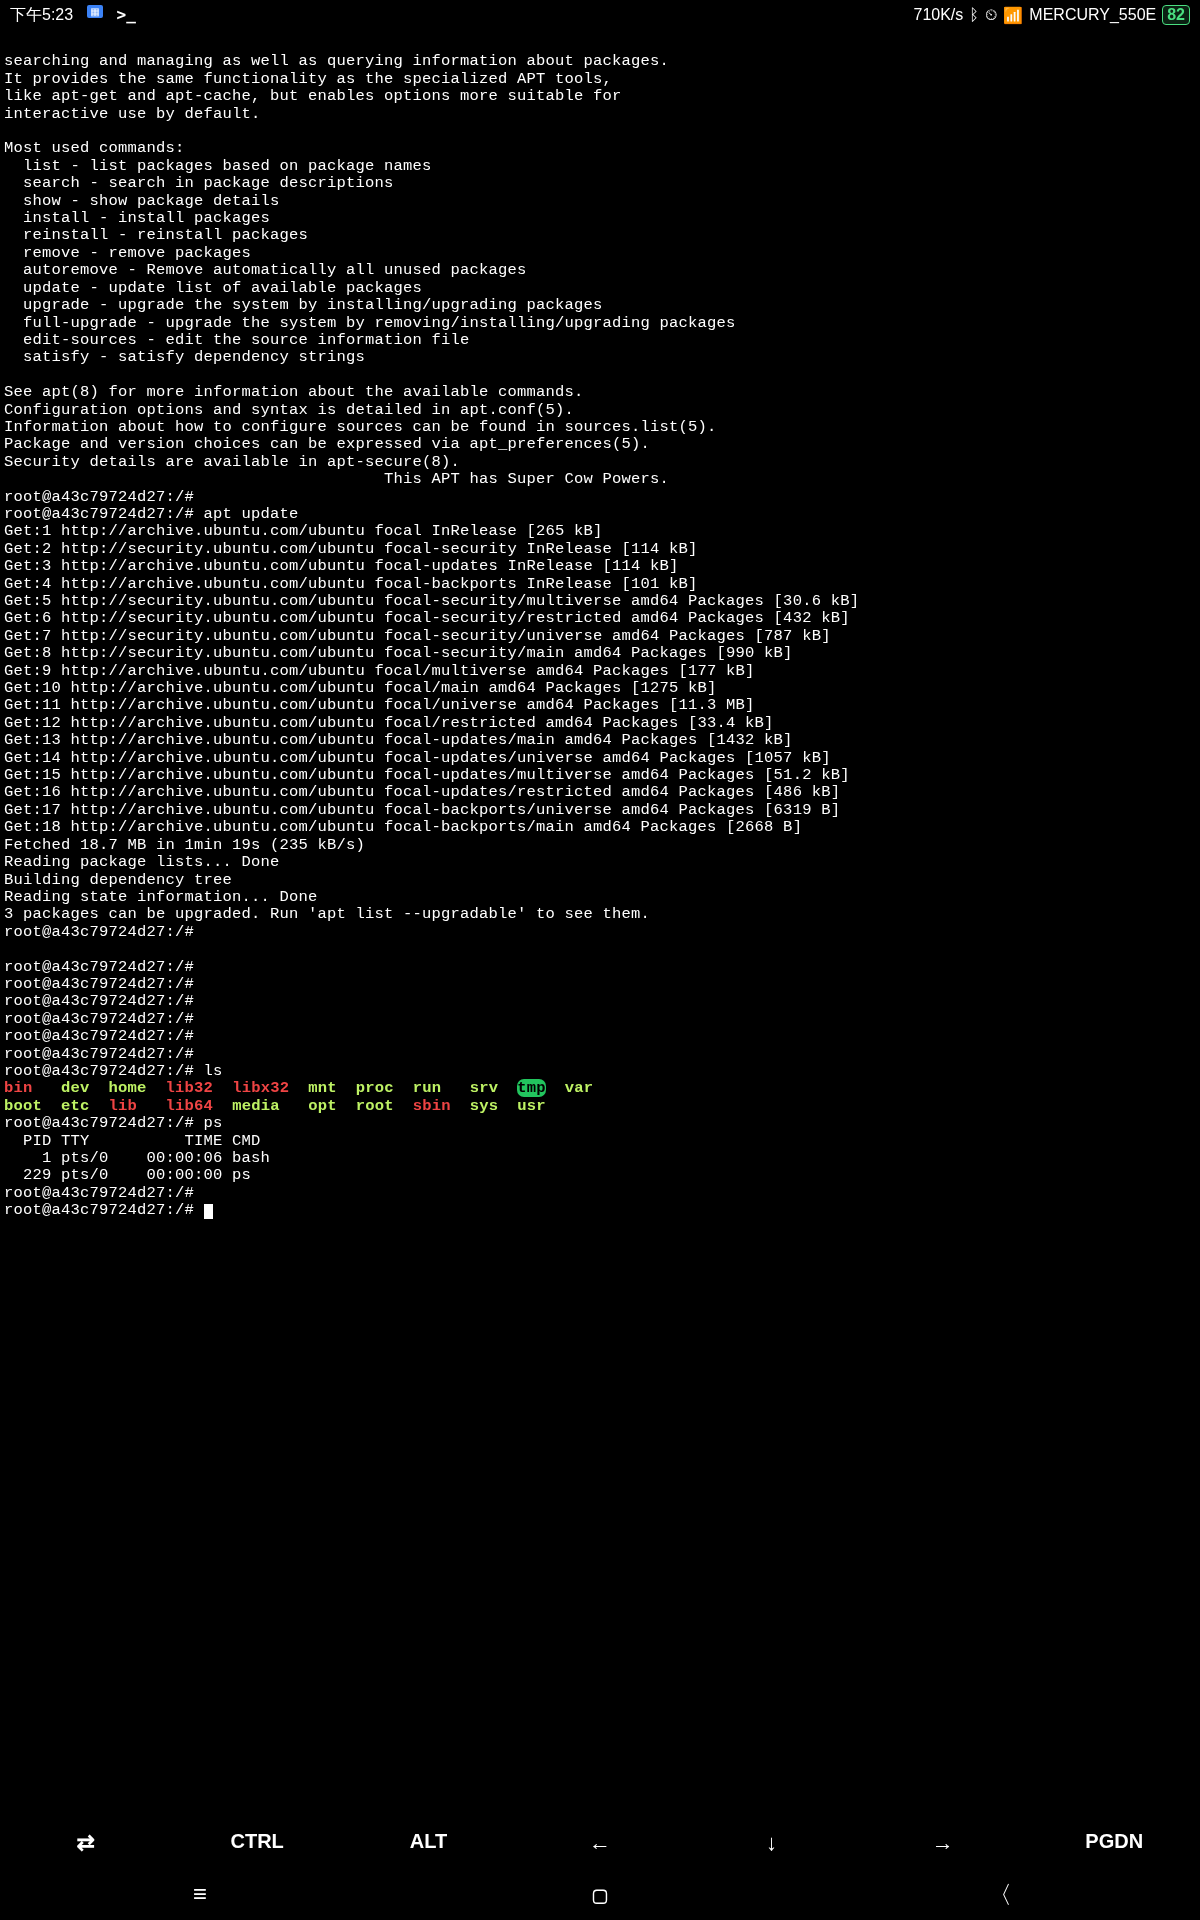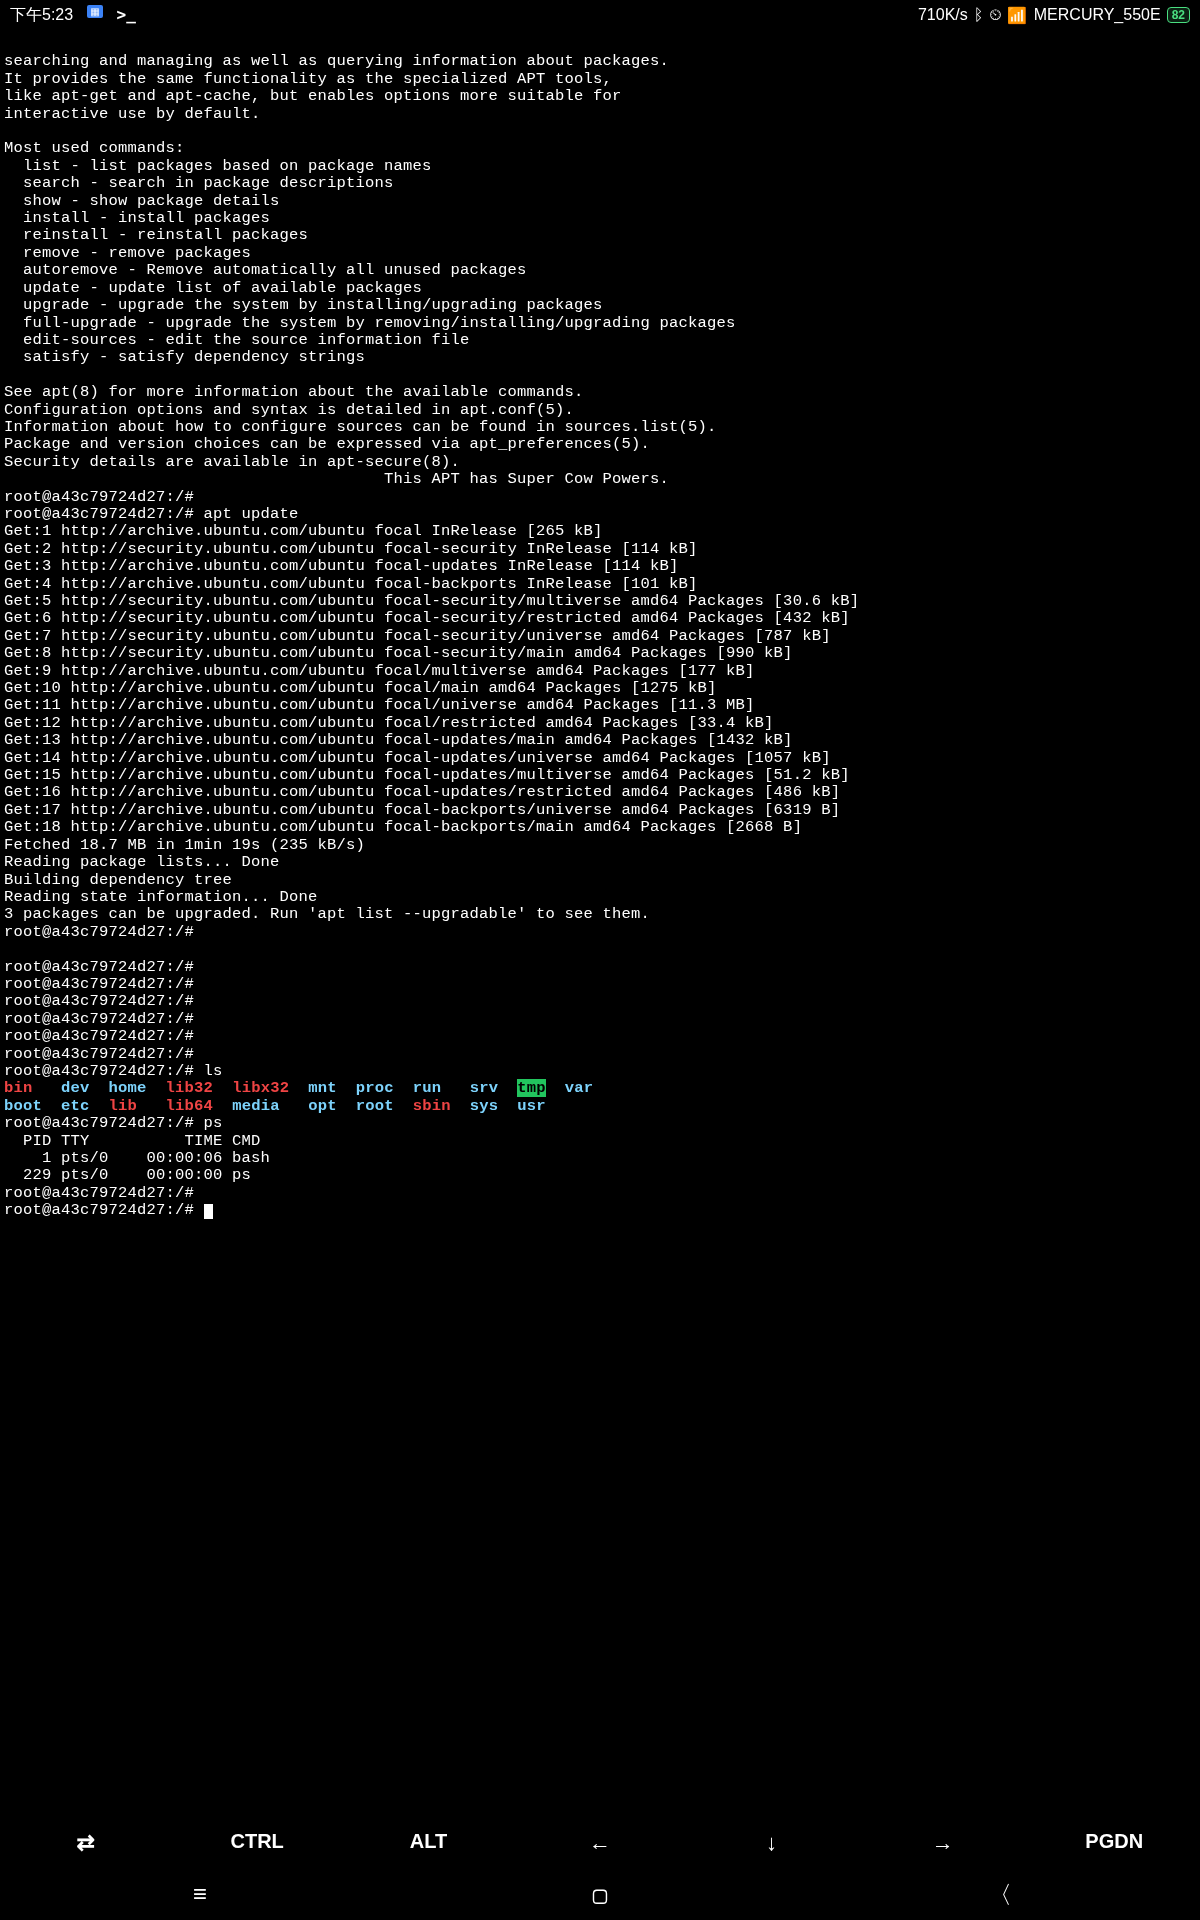--- a/index.html
+++ b/index.html
@@ -2,25 +2,25 @@
 <html><head>
 <meta charset="utf-8">
 <style>
   * { margin: 0; padding: 0; box-sizing: border-box; }
   html, body { width: 100%; height: 100%; background: #000; color: #fff; font-family: 'Courier New', monospace; overflow: hidden; }
   body { display: flex; flex-direction: column; }
   .status-bar { display: flex; justify-content: space-between; align-items: center; padding: 4px 10px; font-size: 16px; font-family: -apple-system, sans-serif; height: 30px; }
   .status-left { display: flex; align-items: flex-start; gap: 14px; }
   .status-right { display: flex; align-items: center; gap: 6px; }
   .status-icon-box { background: #3b82f6; color: #fff; font-size: 10px; padding: 1px 3px; border-radius: 2px; }
-  .battery { border: 1px solid #4ade80; border-radius: 4px; padding: 0 4px; color: #4ade80; font-size: 12px; font-weight: bold; background: rgba(74,222,128,0.15); }
+  .battery { border: 1px solid #4ade80; border-radius: 4px; padding: 0 4px; color: #4ade80; font-size: 16px; font-weight: bold; background: rgba(74,222,128,0.15); }
   .terminal { flex: 1; padding: 6px 4px 0 4px; font-size: 15.5px; line-height: 17.4px; white-space: pre; overflow: hidden; letter-spacing: 0.2px; }
   .dir-cyan { color: #ef4444; font-weight: bold; }
-  .dir-blue { color: #7dd3fc; font-weight: bold; }
-  .tmp-hl { background: #22c55e; color: #000; font-weight: bold; }
+  .dir-blue { color: #bef264; font-weight: bold; }
+  .tmp-hl { background: #22c55e; color: #000; font-weight: bold; border-radius: 7px; }
   .cursor { display: inline-block; width: 9px; height: 15px; background: #fff; vertical-align: text-bottom; }
   .key-rows { background: #000; }
   .key-row { display: flex; }
   .key-row .key { flex: 1; text-align: center; padding: 14px 0; font-family: -apple-system, sans-serif; font-weight: 600; font-size: 20px; color: #fff; }
   .key-row .key.icon { font-size: 22px; }
   .nav-bar { display: flex; justify-content: space-around; align-items: center; height: 50px; background: #000; }
   .nav-btn { color: #fff; font-size: 24px; width: 80px; text-align: center; }
   .prompt-icon { font-family: monospace; font-weight: bold; }
 </style>
 </head>

